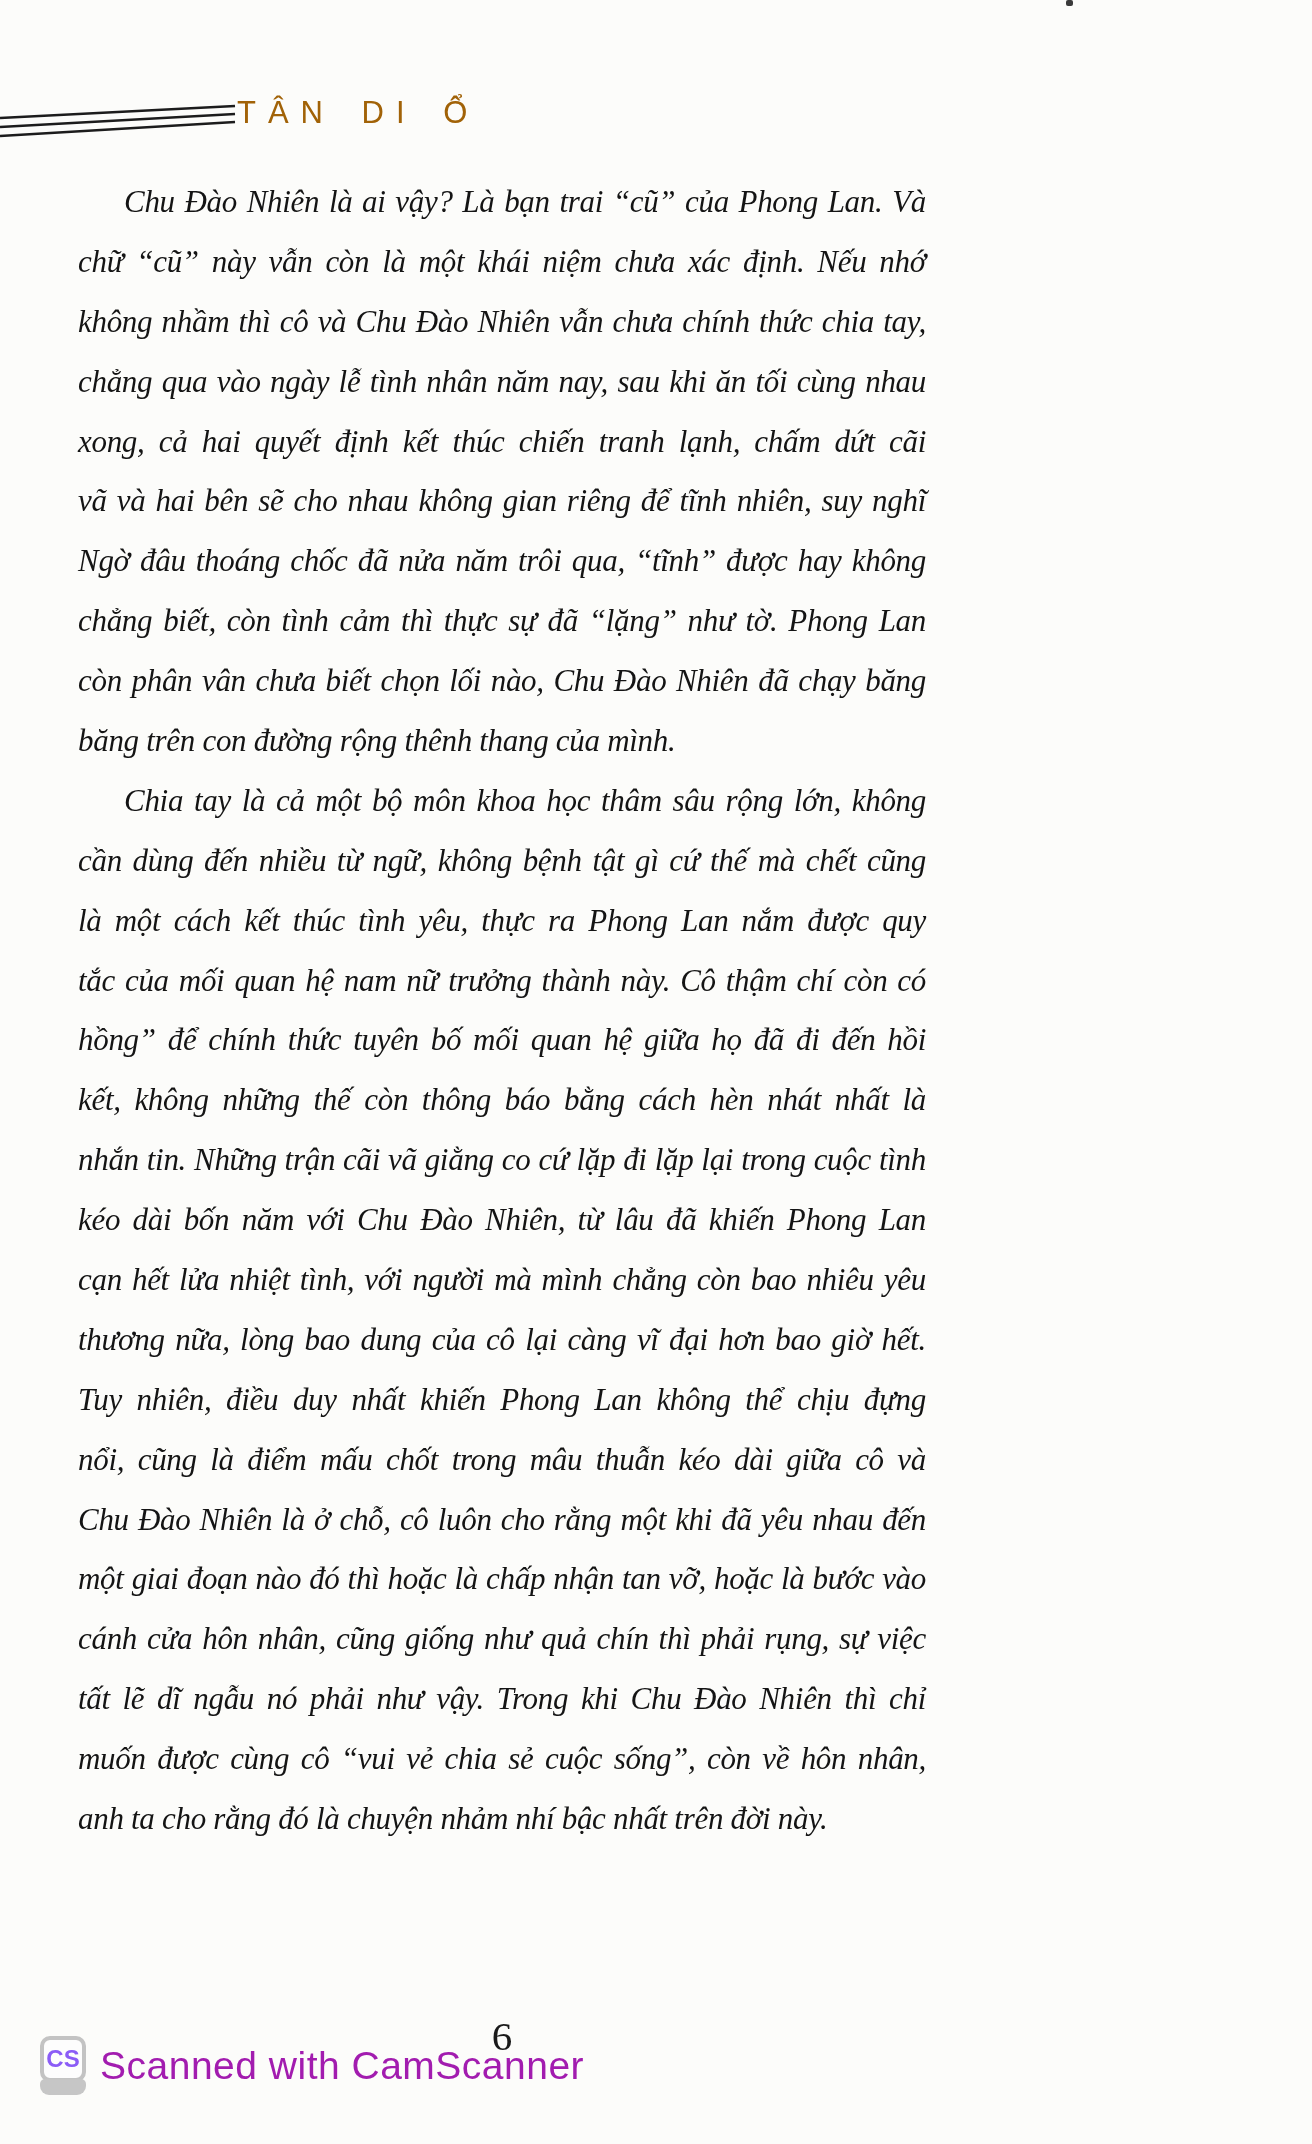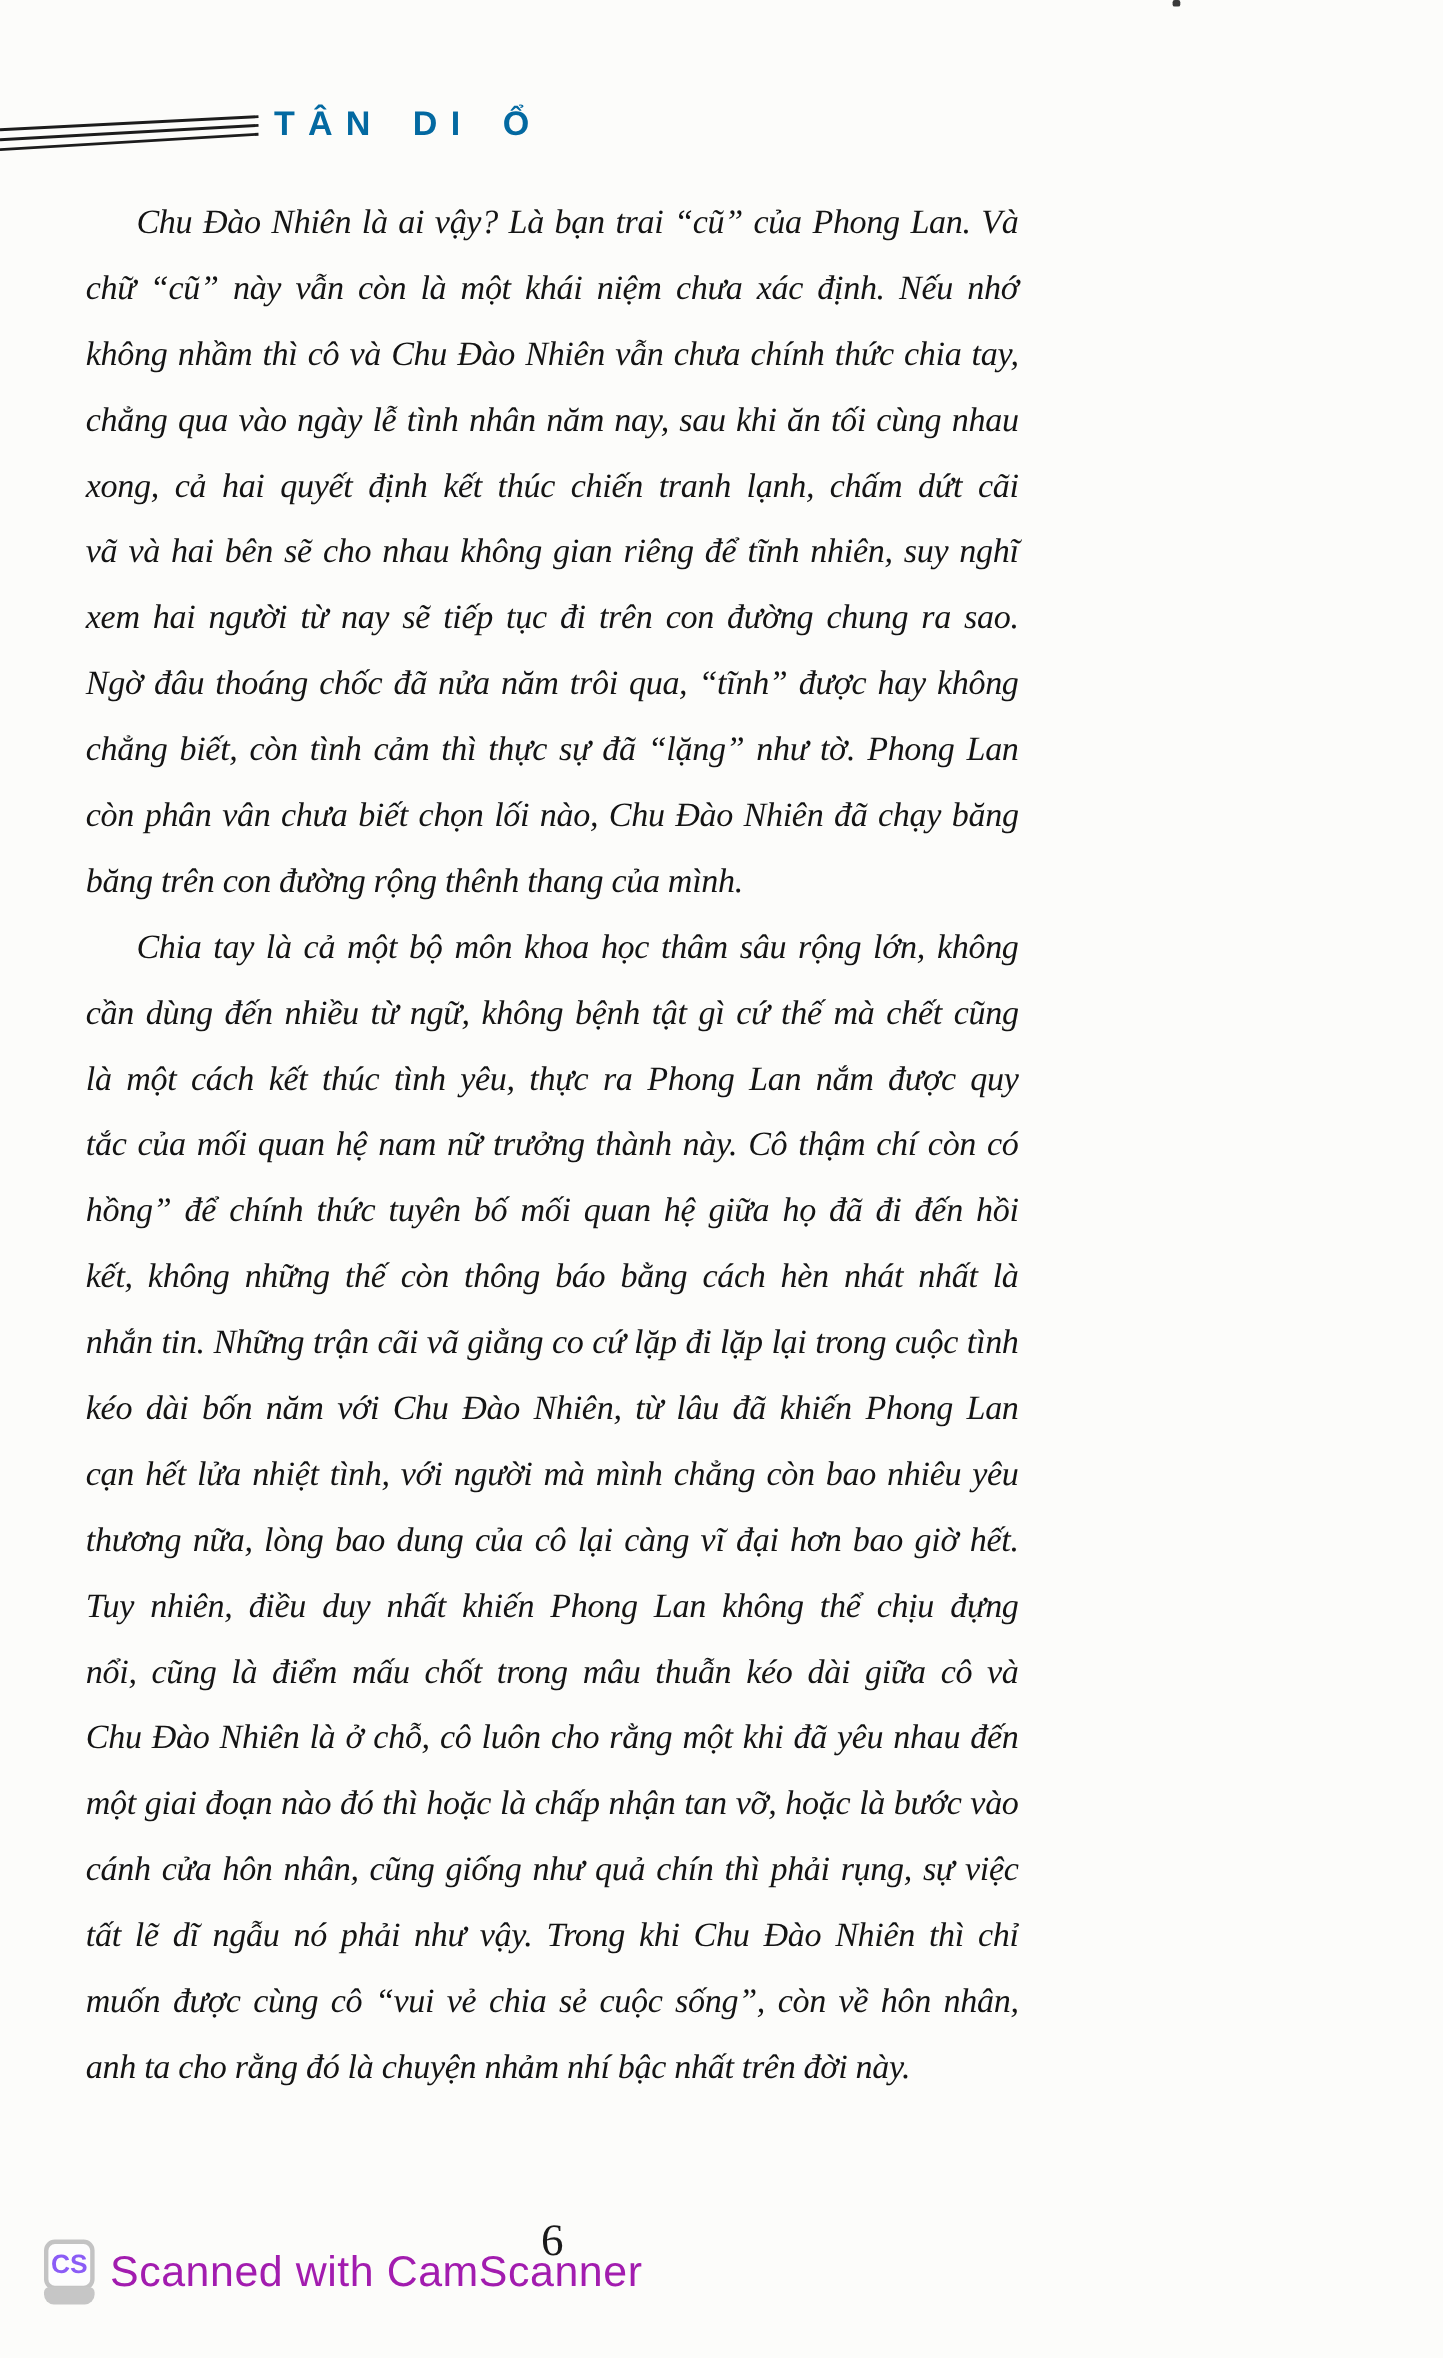--- a/index.html
+++ b/index.html
@@ -10,23 +10,23 @@
     overflow:hidden;
     font-family:"Liberation Serif", serif;
     color:#141414;
   }
 
   
   .header-rules { position:absolute; left:0; top:100px; }
   .header-title {
     position:absolute; left:237px; top:92px;
     font-family:"Liberation Sans", sans-serif;
-    font-weight:700; font-size:31px; line-height:42px;
+    font-weight:400; font-size:31px; line-height:42px;
     letter-spacing:12px; word-spacing:6px;
-    color:#0369a1; white-space:nowrap;margin-left:12px;
+    color:#a16207; white-space:nowrap;
   }
 
   
   .body-text {
     position:absolute; left:78px; top:172px; width:848px;
   }
   .line {
     height:59.9px; line-height:59.9px;
     font-size:31px; letter-spacing:-0.3px;
     text-align:justify; text-align-last:justify;
@@ -83,21 +83,20 @@
 
   <div class="speck"></div>
 
   <div class="body-text">
       <div class="line first">Chu Đào Nhiên là ai vậy? Là bạn trai “cũ” của Phong Lan. Và</div>
       <div class="line">chữ “cũ” này vẫn còn là một khái niệm chưa xác định. Nếu nhớ</div>
       <div class="line">không nhầm thì cô và Chu Đào Nhiên vẫn chưa chính thức chia tay,</div>
       <div class="line">chẳng qua vào ngày lễ tình nhân năm nay, sau khi ăn tối cùng nhau</div>
       <div class="line">xong, cả hai quyết định kết thúc chiến tranh lạnh, chấm dứt cãi</div>
       <div class="line">vã và hai bên sẽ cho nhau không gian riêng để tĩnh nhiên, suy nghĩ</div>
-      <div class="line">xem hai người từ nay sẽ tiếp tục đi trên con đường chung ra sao.</div>
       <div class="line">Ngờ đâu thoáng chốc đã nửa năm trôi qua, “tĩnh” được hay không</div>
       <div class="line">chẳng biết, còn tình cảm thì thực sự đã “lặng” như tờ. Phong Lan</div>
       <div class="line">còn phân vân chưa biết chọn lối nào, Chu Đào Nhiên đã chạy băng</div>
       <div class="line last">băng trên con đường rộng thênh thang của mình.</div>
       <div class="line first">Chia tay là cả một bộ môn khoa học thâm sâu rộng lớn, không</div>
       <div class="line">cần dùng đến nhiều từ ngữ, không bệnh tật gì cứ thế mà chết cũng</div>
       <div class="line">là một cách kết thúc tình yêu, thực ra Phong Lan nắm được quy</div>
       <div class="line">tắc của mối quan hệ nam nữ trưởng thành này. Cô thậm chí còn có</div>
       <div class="line">hồng” để chính thức tuyên bố mối quan hệ giữa họ đã đi đến hồi</div>
       <div class="line">kết, không những thế còn thông báo bằng cách hèn nhát nhất là</div>

